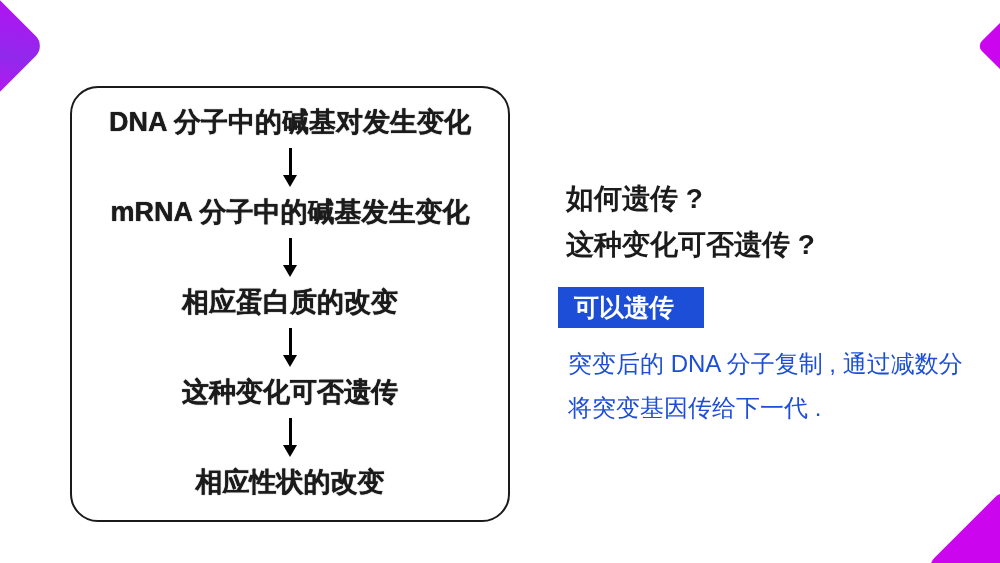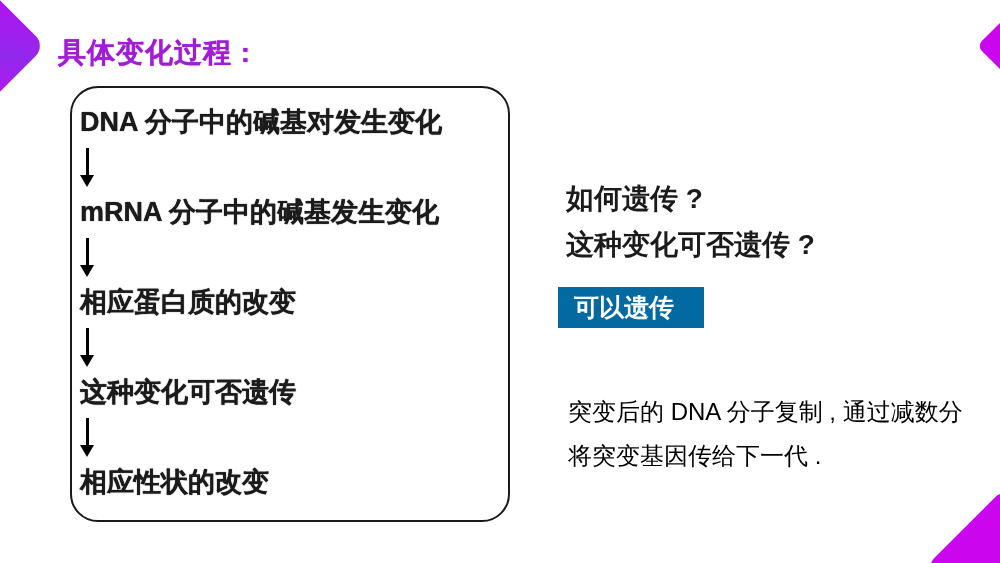--- a/index.html
+++ b/index.html
@@ -57,21 +57,21 @@
   .flowbox {
     position: absolute;
     left: 70px; top: 86px;
     width: 440px; height: 436px;
     box-sizing: border-box;
     border: 2.5px solid #1a1a1a;
     border-radius: 28px;
     background: #ffffff;
     display: flex;
     flex-direction: column;
-    align-items: flex-start;
+    align-items: center;
     justify-content: space-between;
     padding: 16px 8px 20px 8px;
   }
   .flow-step {
     font-size: 27px;
     font-weight: 800;
     color: #1b1b1b;
     text-shadow: 0 0 1px #000;
     white-space: nowrap;
     text-align: center;
@@ -101,48 +101,46 @@
     font-weight: 800;
     color: #1b1b1b;
     line-height: 46px;
     white-space: nowrap;
   }
   .badge {
     position: absolute;
     left: 558px; top: 287px;
     width: 146px; height: 41px;
     box-sizing: border-box;
-    background: #0369a1;
+    background: #1d4ed8;
     color: #ffffff;
     font-size: 25px;
     font-weight: 800;
     line-height: 41px;
     padding-left: 16px;
     white-space: nowrap;
   }
   .answer-body {
     position: absolute;
     left: 568px; top: 342px;
     font-size: 24px;
-    color: #000000;
+    color: #1d4ed8;
     line-height: 44px;
     white-space: nowrap;
-    margin-top: 48px;
   }
 </style>
 </head>
 <body>
 
 <div class="slide">
 
   <div class="deco deco-tl"></div>
   <div class="deco deco-tr"></div>
   <div class="deco deco-br"></div>
 
-  <h1 class="title">具体变化过程 :</h1>
 
   <div class="flowbox">
     <div class="flow-step">DNA 分子中的碱基对发生变化</div>
     <div class="flow-arrow">
       <div class="shaft"></div>
       <div class="head"></div>
     </div>
     <div class="flow-step">mRNA 分子中的碱基发生变化</div>
     <div class="flow-arrow">
       <div class="shaft"></div>

